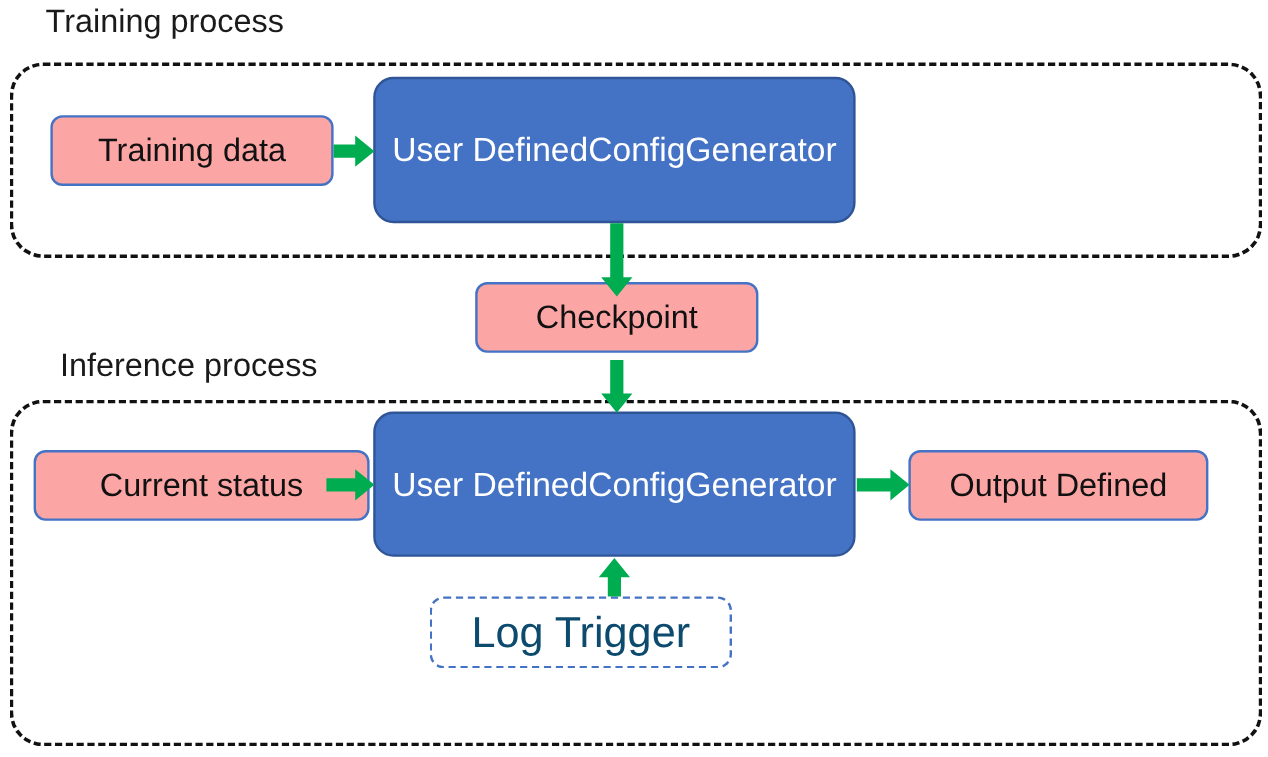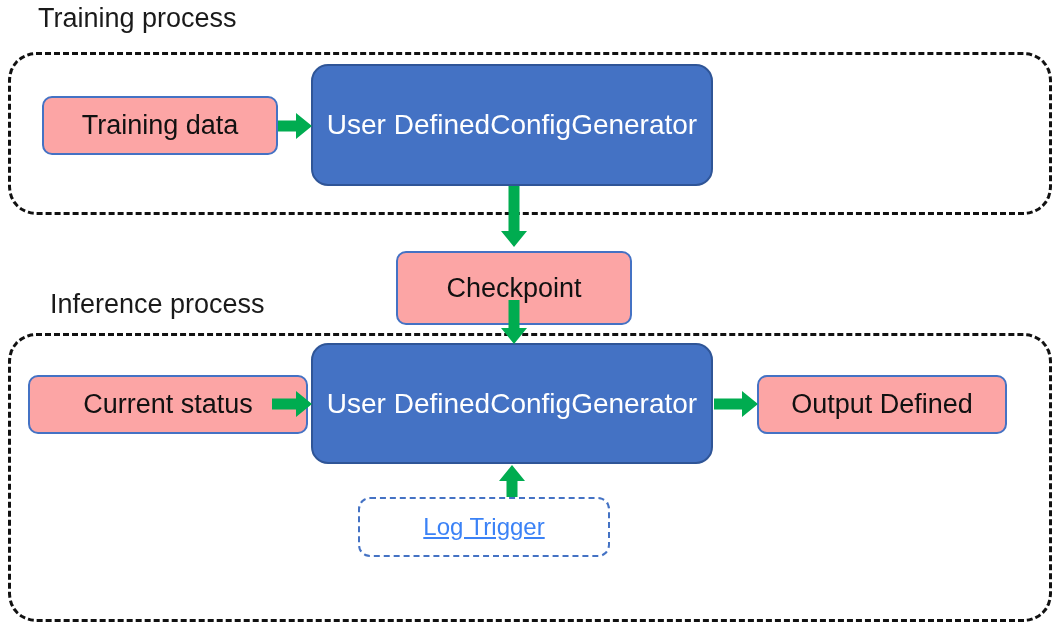--- a/index.html
+++ b/index.html
@@ -59,24 +59,23 @@
   }
 
   .trigger-box {
     background: #ffffff;
     border: 2px dashed #4472C4;
     border-radius: 12px;
     box-sizing: border-box;
     display: flex;
     align-items: center;
     justify-content: center;
-    font-size: 24px;
-    color: #3b82f6;
+    font-size: 36px;
+    color: #0c4a6e;
     white-space: nowrap;
-    text-decoration: underline;
   }
 
   .arrow-layer {
     position: absolute;
     left: 0;
     top: 0;
     width: 1057px;
     height: 631px;
     pointer-events: none;
     z-index: 30;
@@ -97,21 +96,21 @@
 
   <div class="abs white-box z20" style="left:42px; top:96px; width:236px; height:59px;">
     <span>Training data</span>
   </div>
 
   <div class="abs blue-box z20" style="left:311px; top:64px; width:402px; height:122px;">
     <span>User Defined</span>
     <span>ConfigGenerator</span>
   </div>
 
-  <div class="abs white-box z20" style="left:396px; top:251px; width:236px; height:74px;">
+  <div class="abs white-box z20" style="left:396px; top:235px; width:236px; height:59px;">
     <span>Checkpoint</span>
   </div>
 
   <div class="abs section-label" style="left:22px; top:289px;margin-left:28px;">Inference process</div>
 
   <div class="abs dashed-container z10" style="left:8px; top:333px; width:1044px; height:289px;"></div>
 
   <div class="abs white-box z20" style="left:28px; top:375px; width:280px; height:59px;">
     <span>Current status</span>
   </div>

